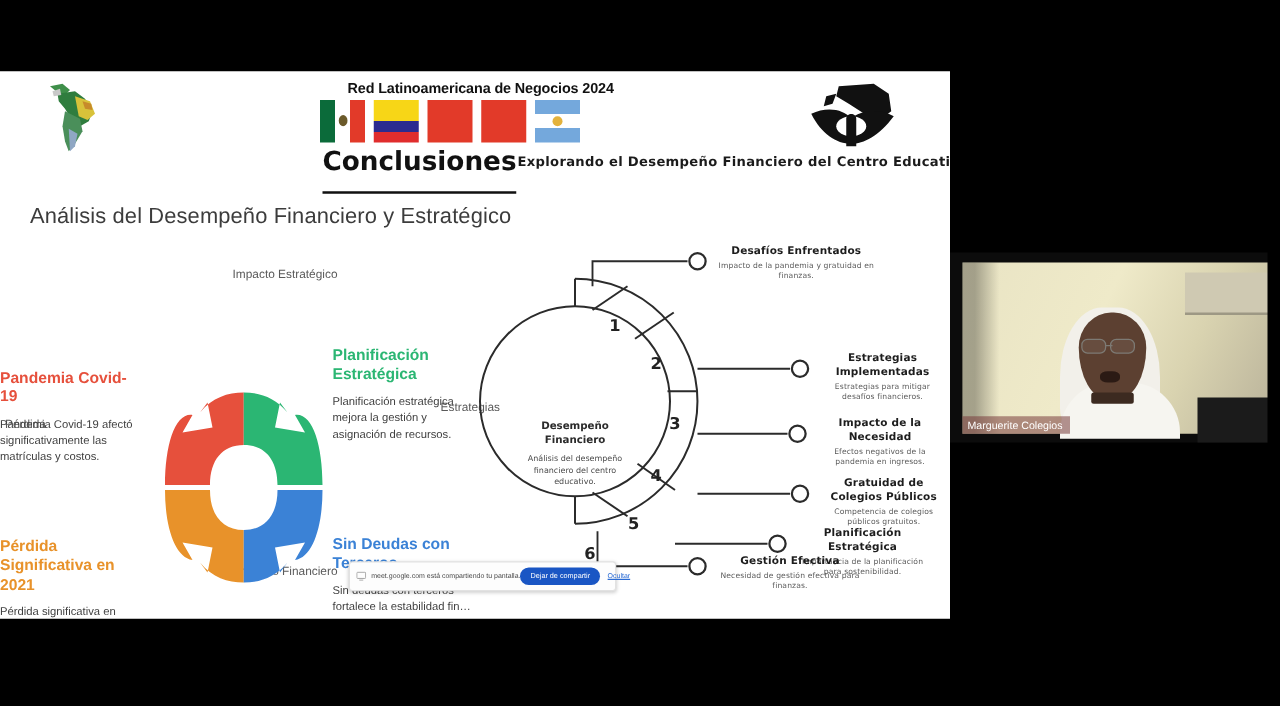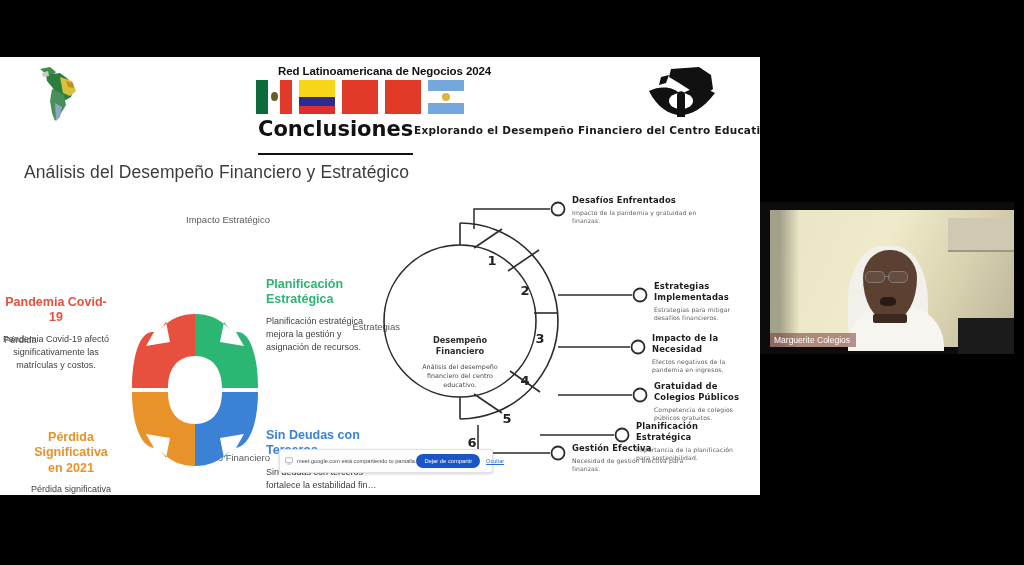--- a/index.html
+++ b/index.html
@@ -66,38 +66,38 @@
   .axis-top  { left: 120px; top: 157px; width: 150px; }
   .axis-bot  { left: 120px; top: 395px; width: 150px; }
   .axis-right{ left: 300px; top: 264px; width: 100px; text-align: right; }
   .axis-mid-left { position: absolute; left: 4px; top: 277px; font-size: 9.5px; color: #5a5a5a; }
 
   .cycle { position: absolute; left: 130px; top: 255px; width: 130px; height: 158px; }
 
   .blk { position: absolute; }
   .blk h4 { font-size: 12.5px; font-weight: bold; line-height: 1.22; margin-bottom: 7px; }
   .blk p  { font-size: 9px; color: #3f3f3f; line-height: 1.45; }
-  .blk-l { width: 112px; left: 0; text-align: center; }
+  .blk-l { width: 112px; left: 0; text-align: left; }
   .blk-r { width: 120px; left: 266px; text-align: left; }
   .b1 { top: 238px; }
-  .b2 { top: 373px; padding-left: 30px; }
+  .b2 { top: 373px; }
   .b3 { top: 220px; }
   .b4 { top: 371px; }
 
   
   .diag { position: absolute; left: 382px; top: 90px; width: 378px; height: 348px; }
   .diag svg { position: absolute; left: 0; top: 0; }
   .seg-num {
     font-family: "DejaVu Sans", sans-serif; font-weight: bold;
     font-size: 13px; fill: #222;
   }
   .core-t { font-family: "DejaVu Sans", sans-serif; font-weight: bold; font-size: 8.2px; fill: #2b2b2b; }
   .core-p { font-family: "DejaVu Sans", sans-serif; font-size: 6.4px; fill: #4a4a4a; }
 
-  .callout { position: absolute; }
+  .callout { position: absolute; text-align: center; }
   .callout h5 {
     font-family: "DejaVu Sans", sans-serif; font-weight: bold;
     font-size: 8.4px; color: #1d1d1d; line-height: 1.3; letter-spacing: 0.15px;
   }
   .callout p {
     font-family: "DejaVu Sans", sans-serif;
     font-size: 6.1px; color: #5c5c5c; line-height: 1.38; margin-top: 3px; letter-spacing: 0.1px;
   }
 
   

